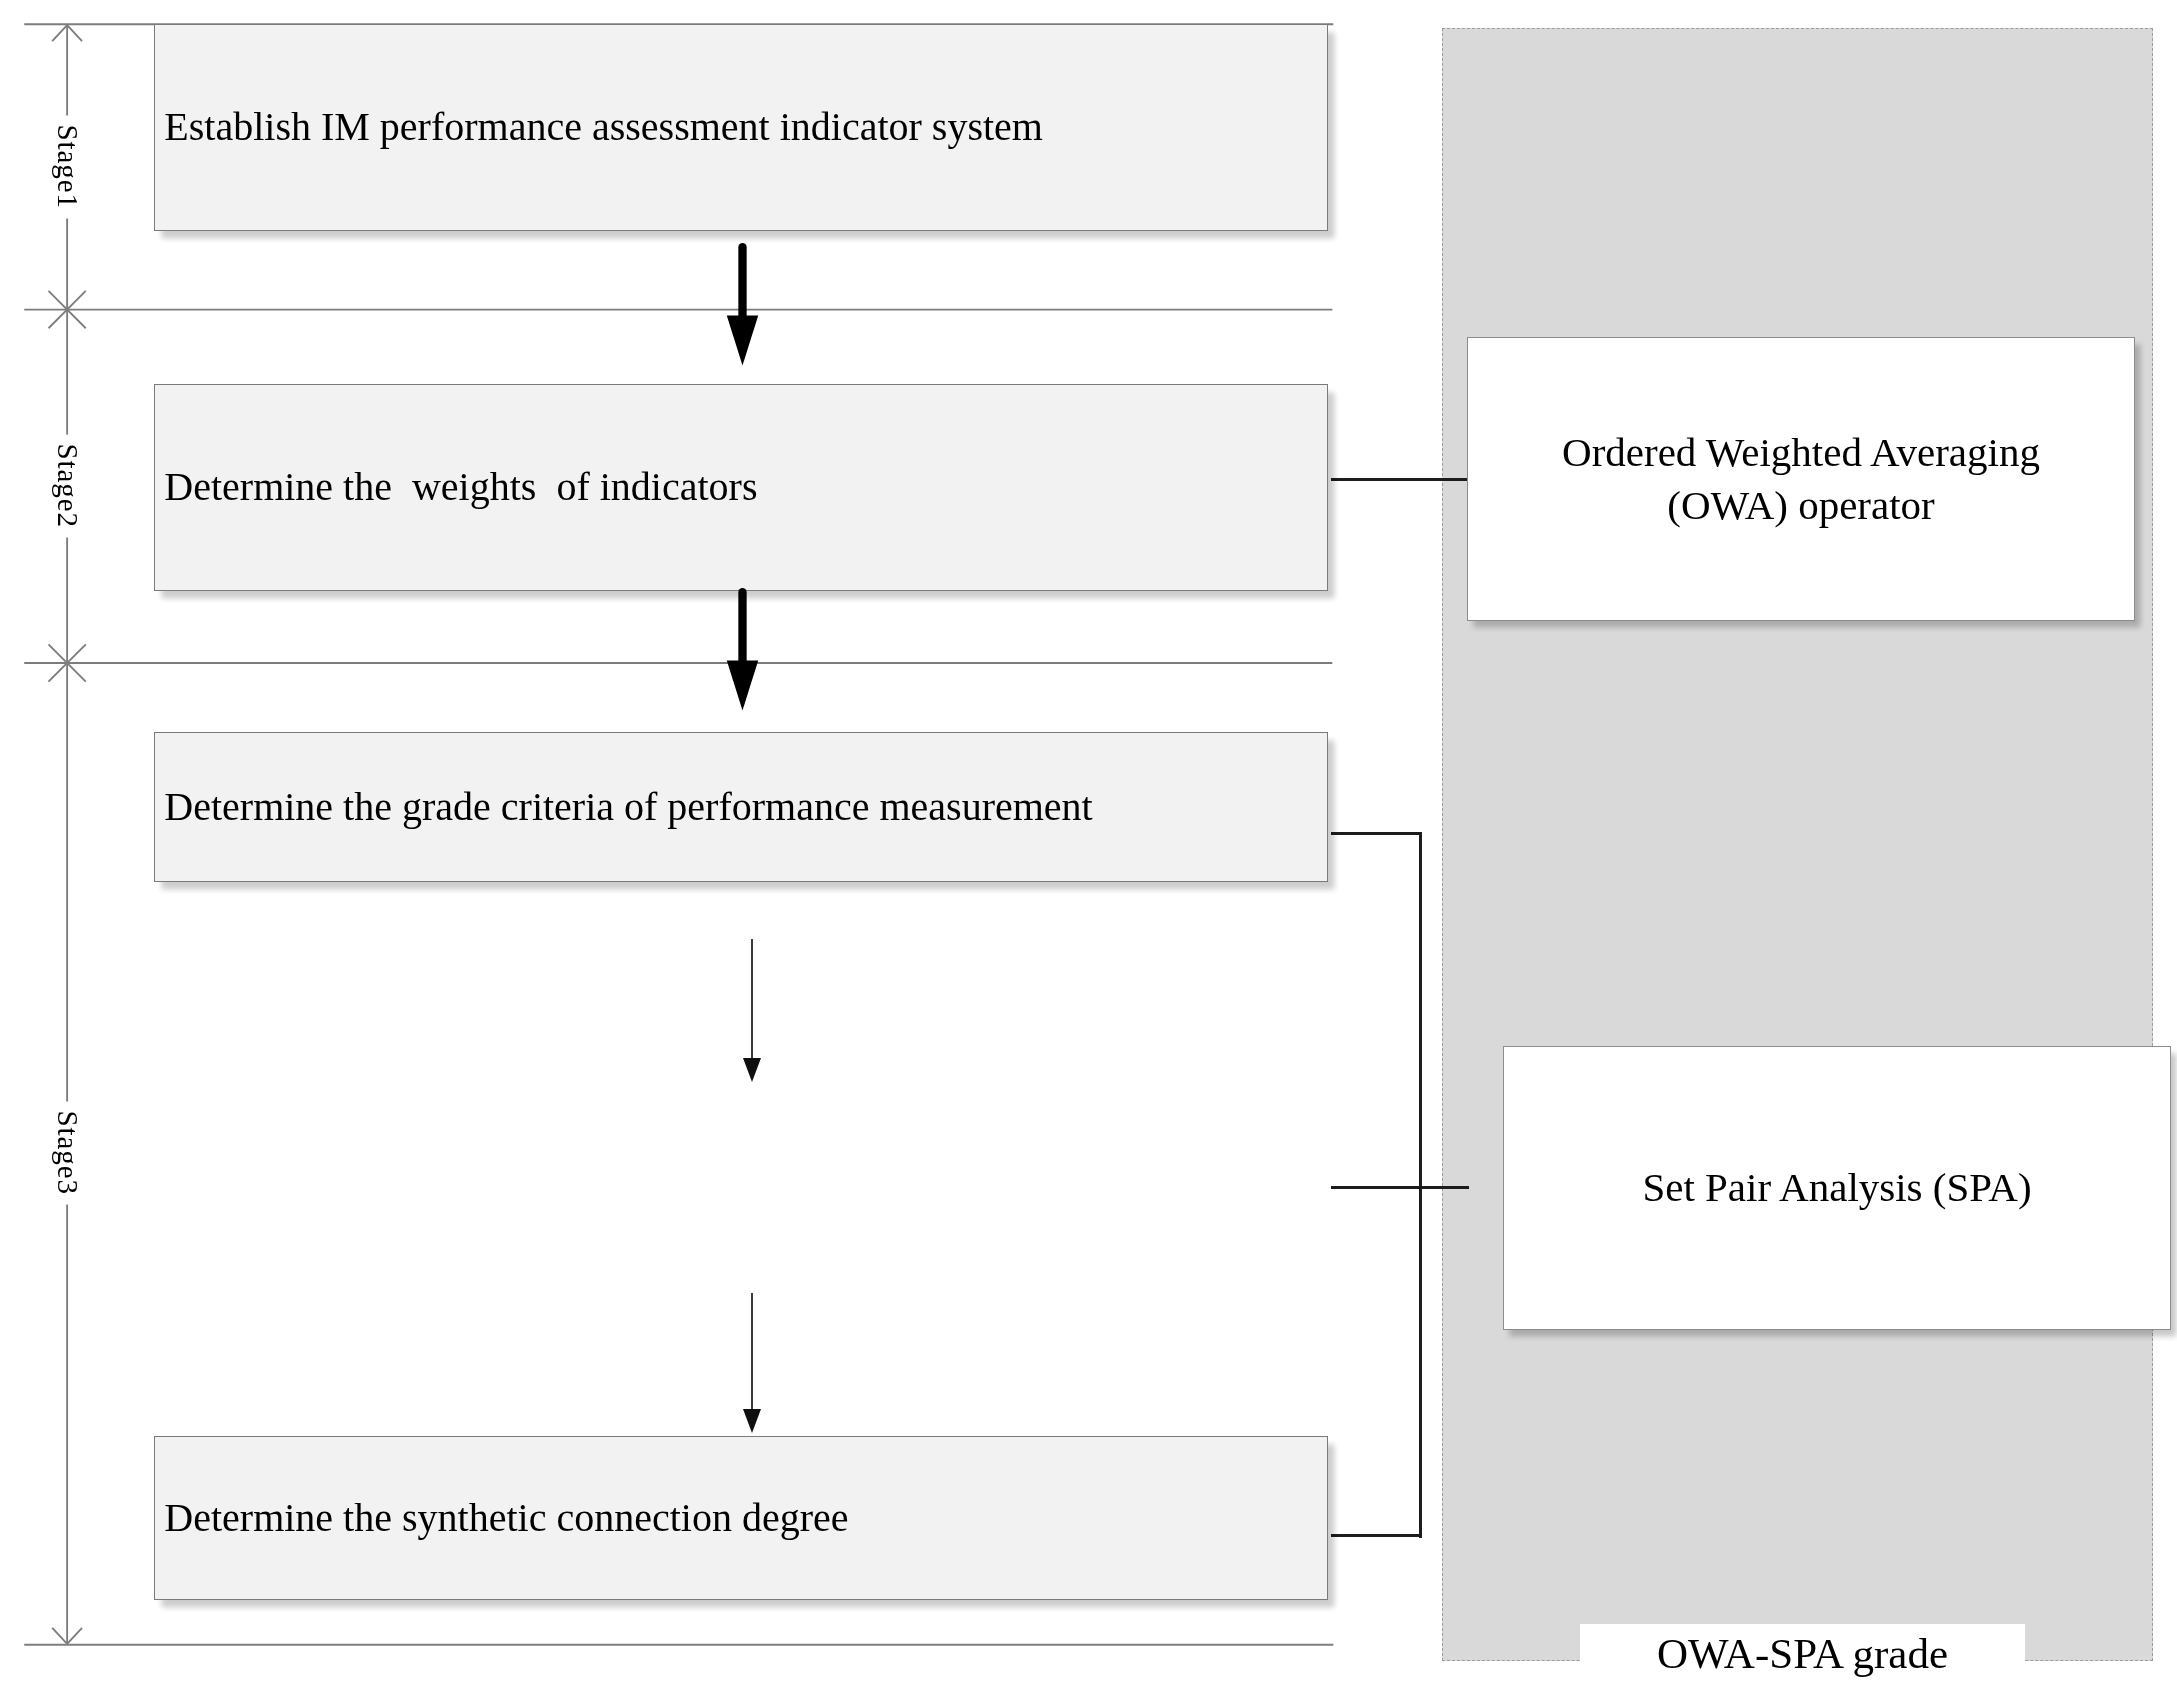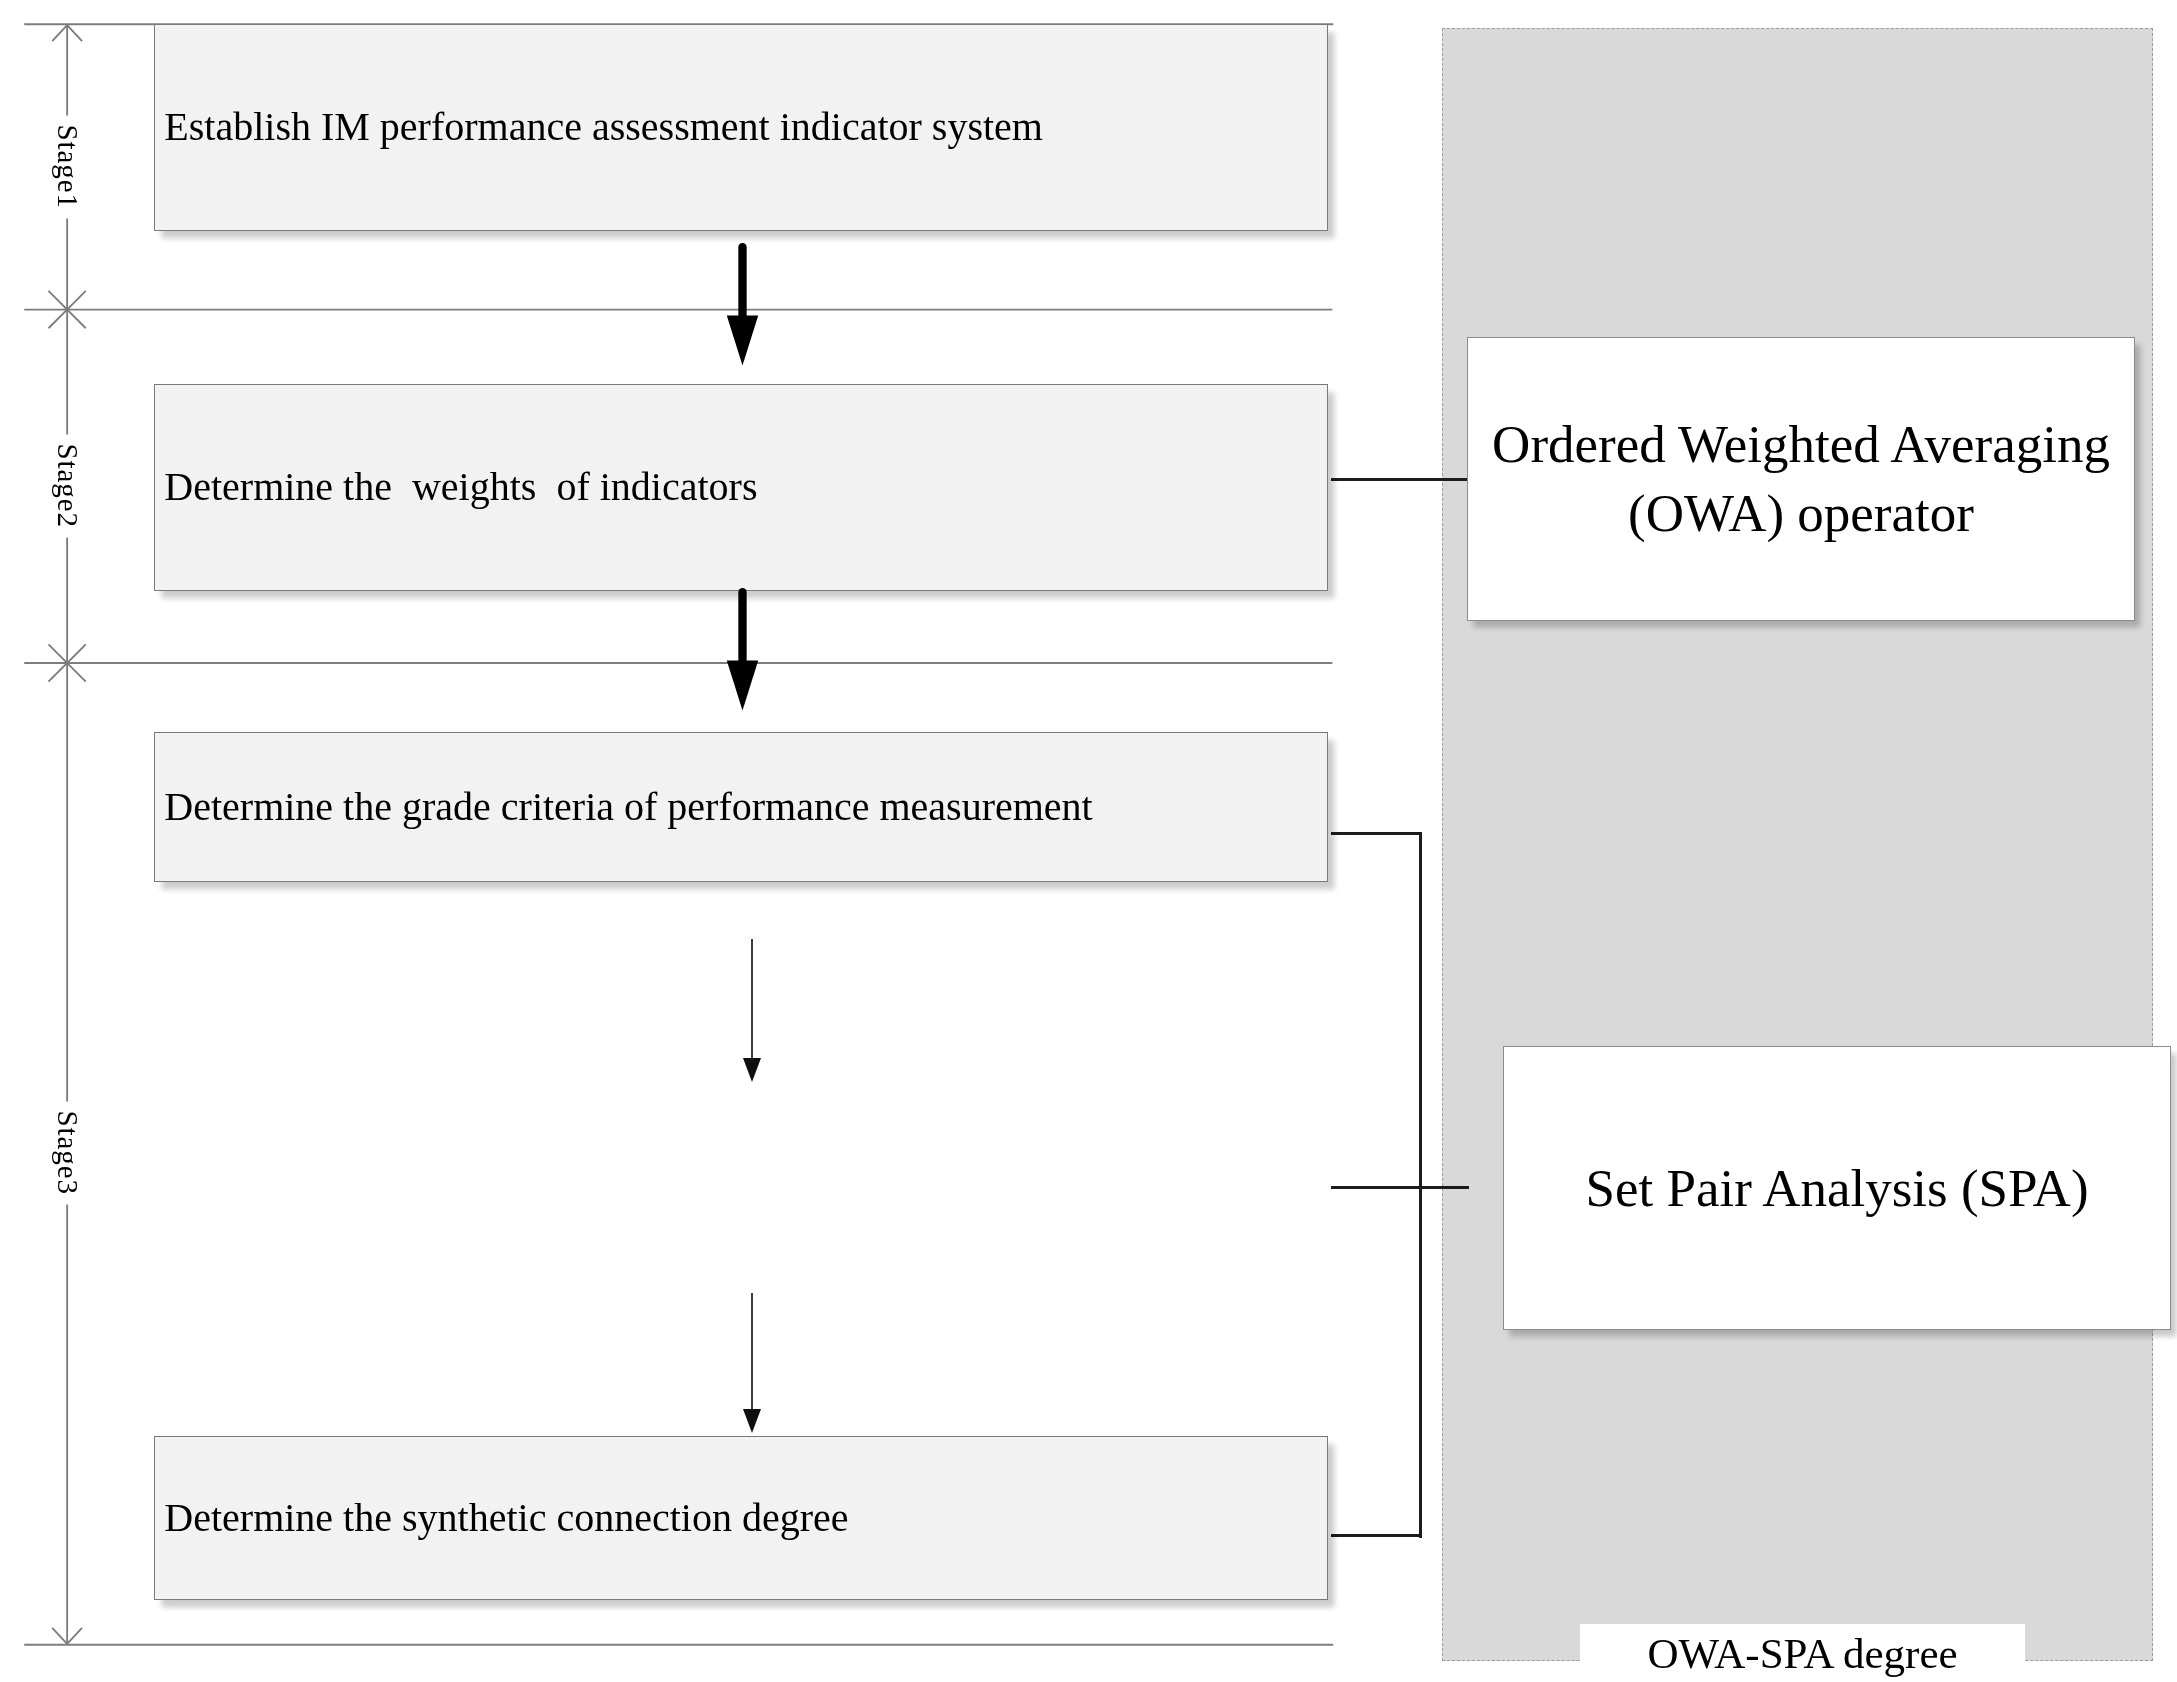--- a/index.html
+++ b/index.html
@@ -17,21 +17,21 @@
     background:var(--panel-fill,#d9d9d9);
     border:1.9px dashed var(--panel-border,#9c9c9c);
     z-index:1;
   }
   .method-box{
     position:absolute;width:666px;height:282px;left:1467px;
     background:var(--white-box-fill,#fff);
     border:1.9px solid var(--white-box-border,#8c8c8c);
     box-shadow:5.6px 6.5px 5.6px rgba(0,0,0,0.22);
     display:flex;align-items:center;justify-content:center;
-    text-align:center;font-size:53px;line-height:1.3;
+    text-align:center;font-size:41px;line-height:1.3;
     white-space:pre-wrap;z-index:3;
   }
   .method-box.owa{top:337px;}
   .method-box.spa{top:1046px;margin-left:36px;}
   .panel-title{
     position:absolute;left:1580px;top:1624px;width:445px;height:59px;
     background:#ffffff;z-index:5;
     display:flex;align-items:center;justify-content:center;
     font-size:43px;
   }
@@ -132,21 +132,21 @@
 
   <div class="method-box owa">
     <span>Ordered Weighted Averaging
 (OWA) operator</span>
   </div>
   <div class="method-box spa">
     <span>Set Pair Analysis (SPA)</span>
   </div>
 
   <div class="panel-title">
-    <span>OWA-SPA degree</span>
+    <span>OWA-SPA grade</span>
   </div>
 
   <div class="stage-label sl1">Stage1</div>
   <div class="stage-label sl2">Stage2</div>
   <div class="stage-label sl3">Stage3</div>
 
 </div>
 
 
 </body></html>

